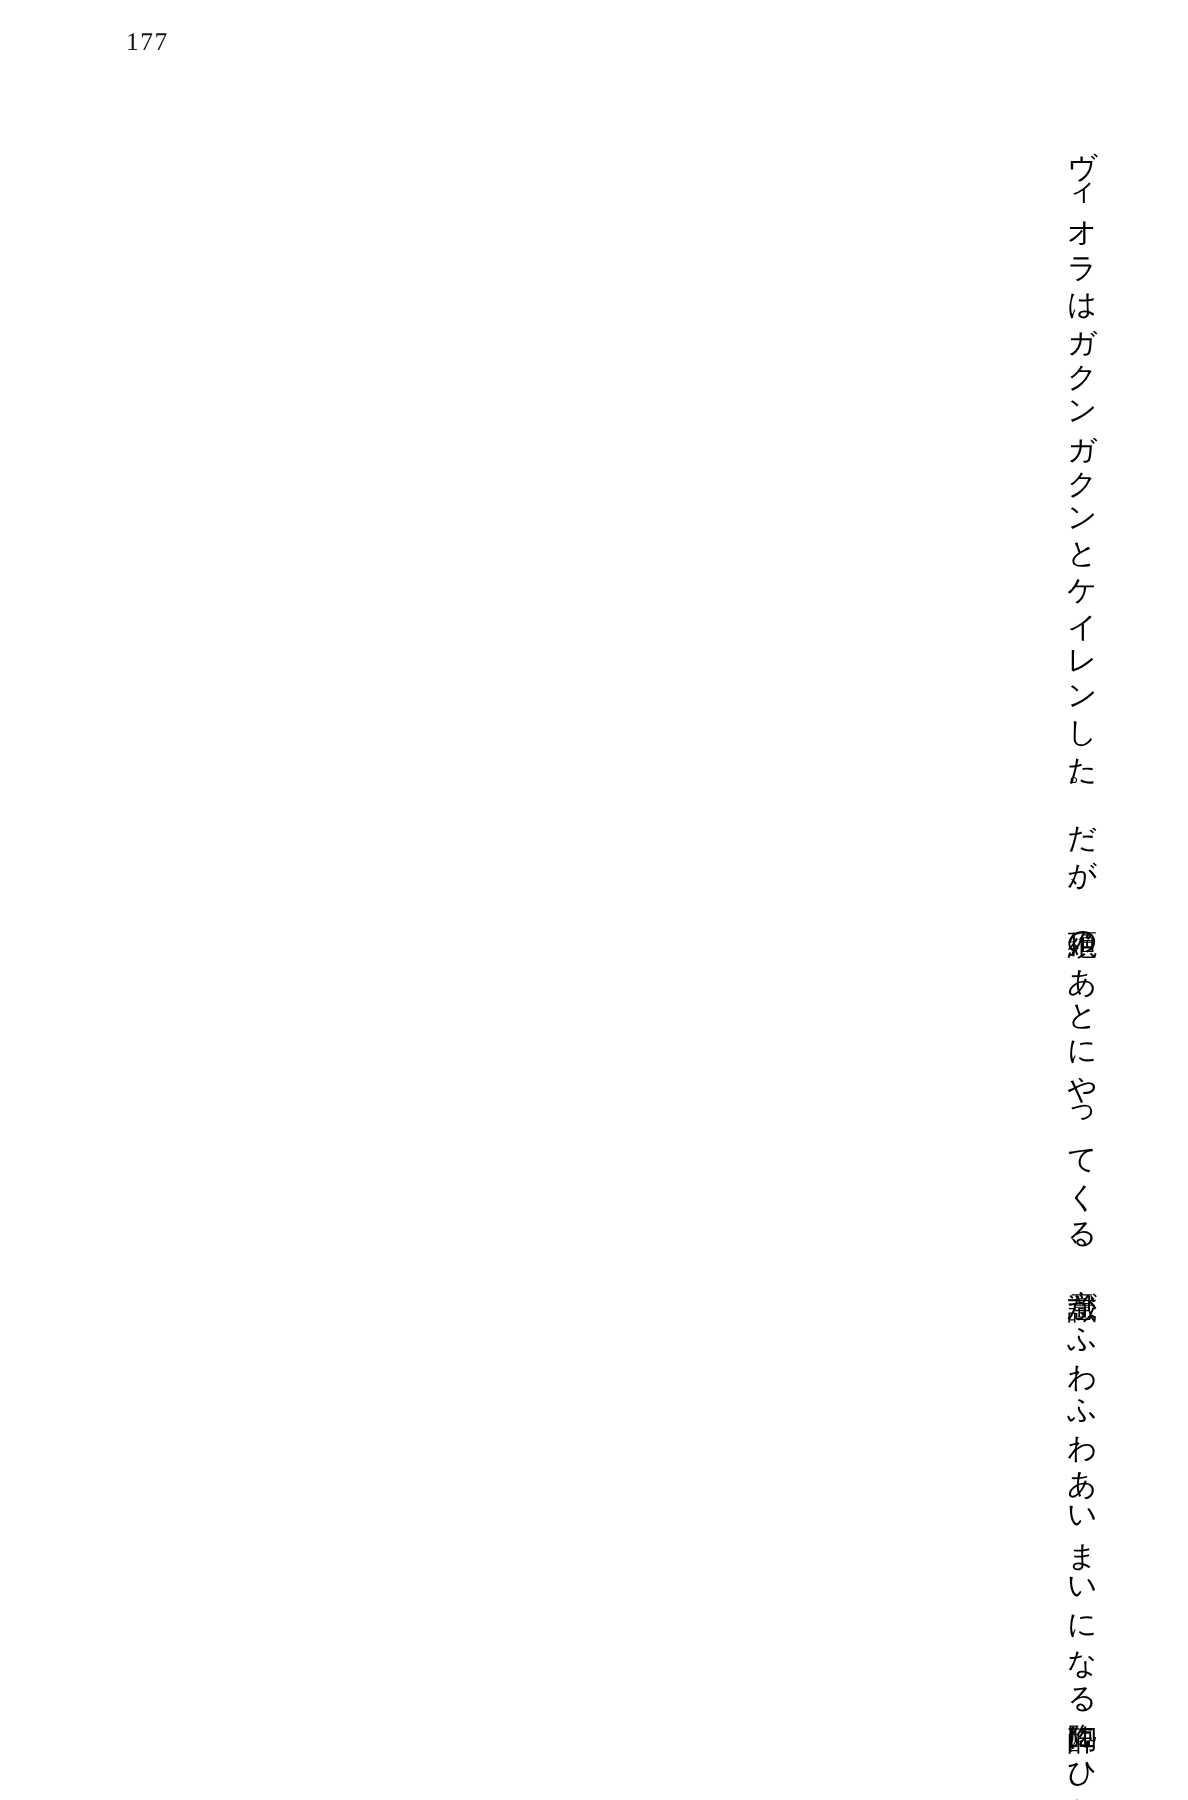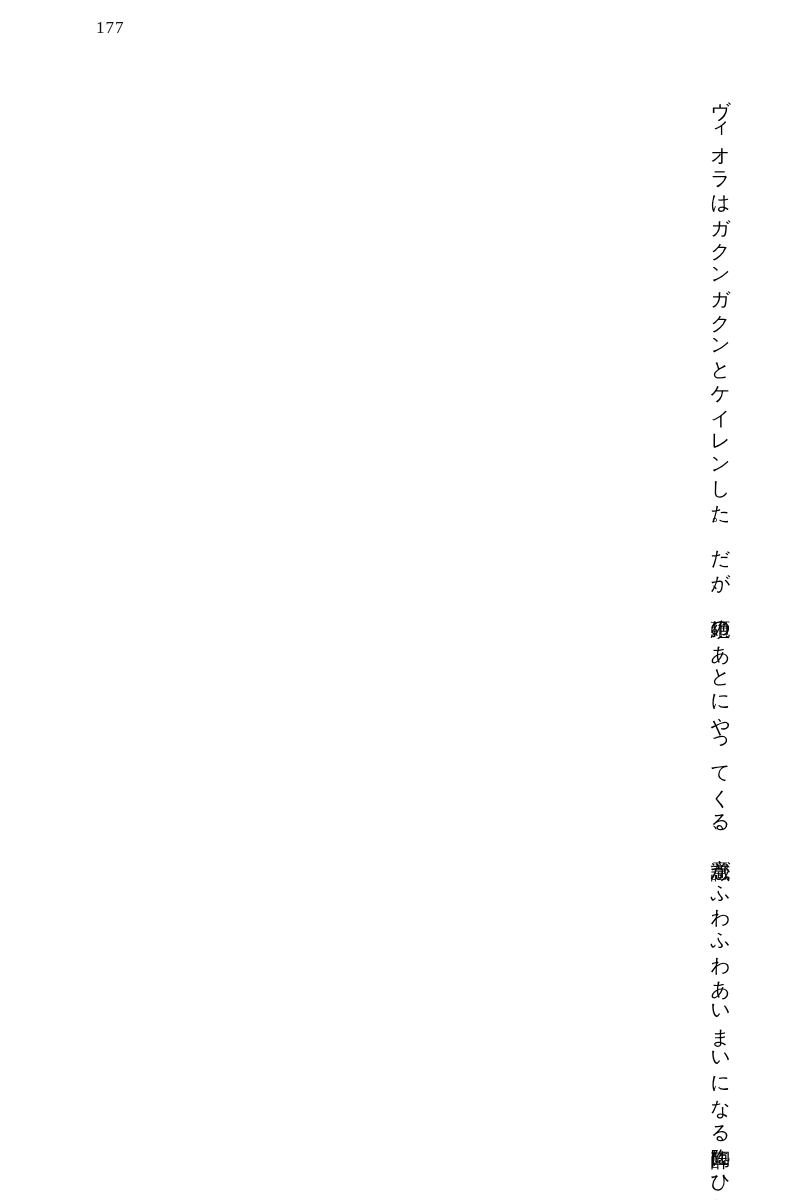--- a/index.html
+++ b/index.html
@@ -14,21 +14,21 @@
   #page {
     position: relative;
     width: 792px;
     height: 1200px;
     background: #ffffff;
     overflow: hidden;
   }
   #page-number {
     position: absolute;
     top: 18px;
-    left: 96px;
+    left: 84px;
     font-size: 17px;
     letter-spacing: 1px;
     font-family: "Liberation Serif", "DejaVu Serif", serif;
     color: #111;
   }
   #body-text {
     position: absolute;
     top: 86px;
     left: 56px;
     right: 52px;

